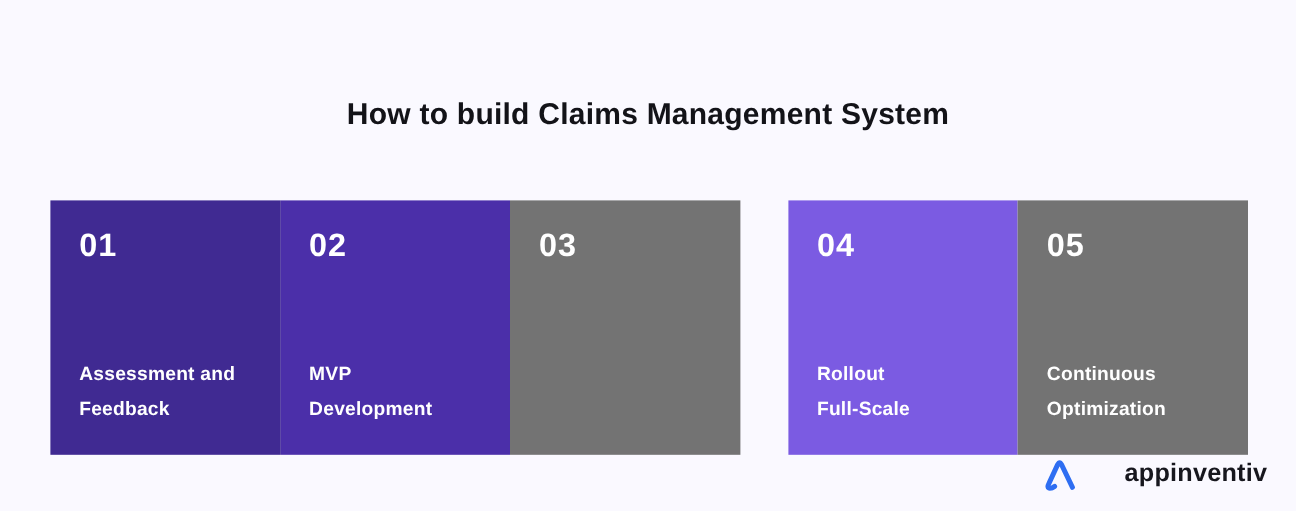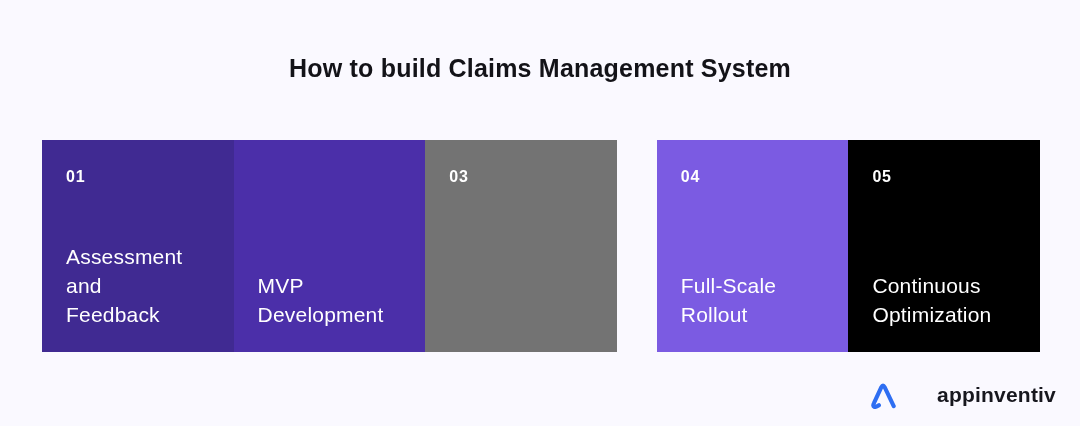--- a/index.html
+++ b/index.html
@@ -9,53 +9,53 @@
   body {
     width: 1080px;
     height: 426px;
     position: relative;
     overflow: hidden;
     font-family: "Liberation Sans", "DejaVu Sans", sans-serif;
     background: #FAF9FF;
   }
   .page-title {
     margin: 0;
-    padding-top: 53px;
+    padding-top: 80px;
     text-align: center;
     font-size: 25px;
     line-height: 30px;
     font-weight: 700;
     letter-spacing: 0.2px;
     color: #131318;
   }
   .steps-band {
     display: flex;
     margin: 57px 40px 0 42px;
     height: 212px;
   }
   .step {
     flex: 1 1 0;
     position: relative;
     color: #FFFFFF;
     box-sizing: border-box;
     padding: 25px 16px 0 24px;
   }
   .step-number {
-    font-size: 16px;
+    font-size: 27px;
     font-weight: 700;
     letter-spacing: 0.8px;
     line-height: 24px;
   }
   .step-label {
     position: absolute;
     left: 24px;
     right: 14px;
     bottom: 23px;
-    font-size: 21px;
-    font-weight: 400;
+    font-size: 16px;
+    font-weight: 700;
     letter-spacing: 0.2px;
     line-height: 29px;
   }
   .step-label span {
     display: block;
   }
   .brand-logo {
     position: absolute;
     right: 24px;
     bottom: 17px;
@@ -83,39 +83,40 @@
 
   <div class="step" style="background: rgb(64, 42, 146); color: rgb(255, 255, 255);">
     <div class="step-number">01</div>
     <div class="step-label">
       <span>Assessment and</span>
       <span>Feedback</span>
     </div>
   </div>
 
   <div class="step" style="background: rgb(75, 47, 169); color: rgb(255, 255, 255);">
+    <div class="step-number">02</div>
     <div class="step-label">
       <span>MVP</span>
       <span>Development</span>
     </div>
   </div>
 
   <div class="step" style="background: #737373; color: rgb(255, 255, 255);">
     <div class="step-number">03</div>
   </div>
 
   <div class="step" style="background: rgb(123, 91, 226); color: rgb(255, 255, 255); margin-left: 40px;">
     <div class="step-number">04</div>
     <div class="step-label">
+      <span>Rollout</span>
       <span>Full-Scale</span>
-      <span>Rollout</span>
     </div>
   </div>
 
-  <div class="step" style="background: #000000; color: rgb(255, 255, 255);">
+  <div class="step" style="background: #737373; color: rgb(255, 255, 255);">
     <div class="step-number">05</div>
     <div class="step-label">
       <span>Continuous</span>
       <span>Optimization</span>
     </div>
   </div>
 
 </div>
 
 <div class="brand-logo">

